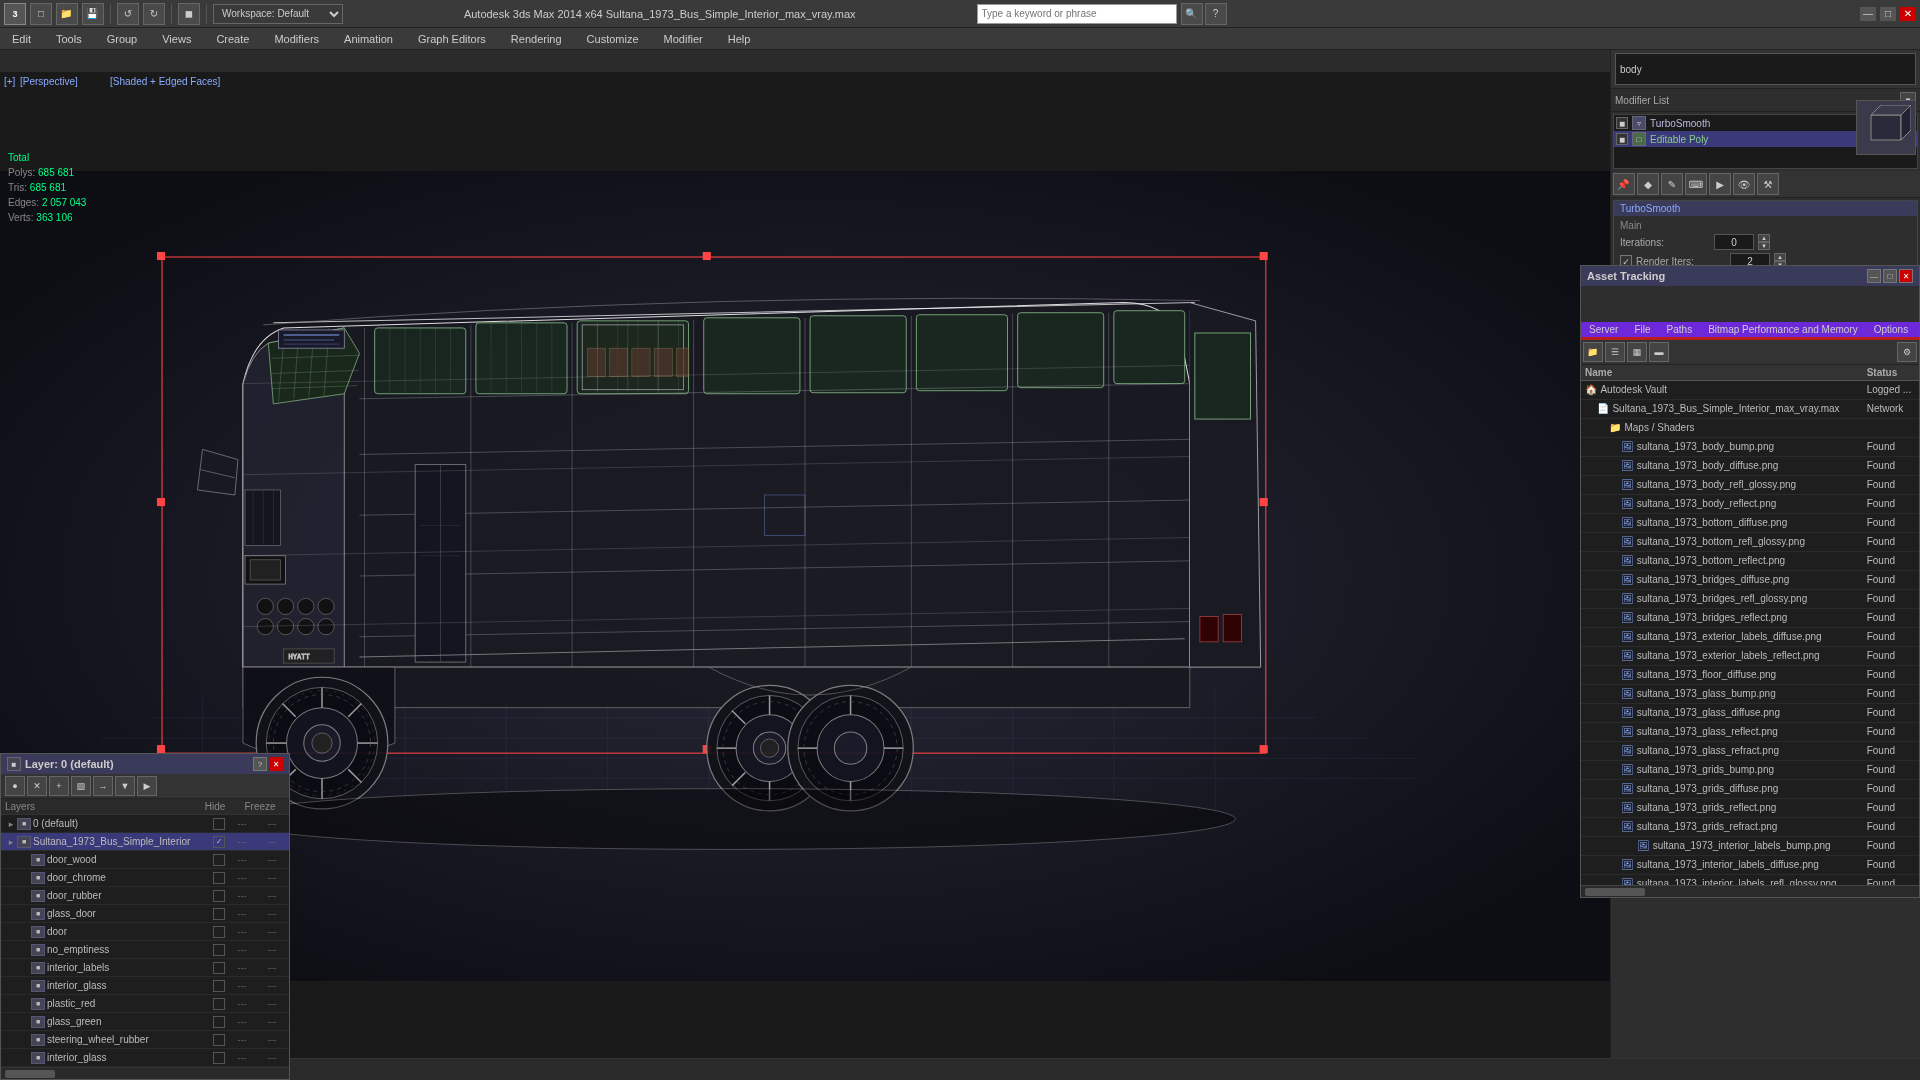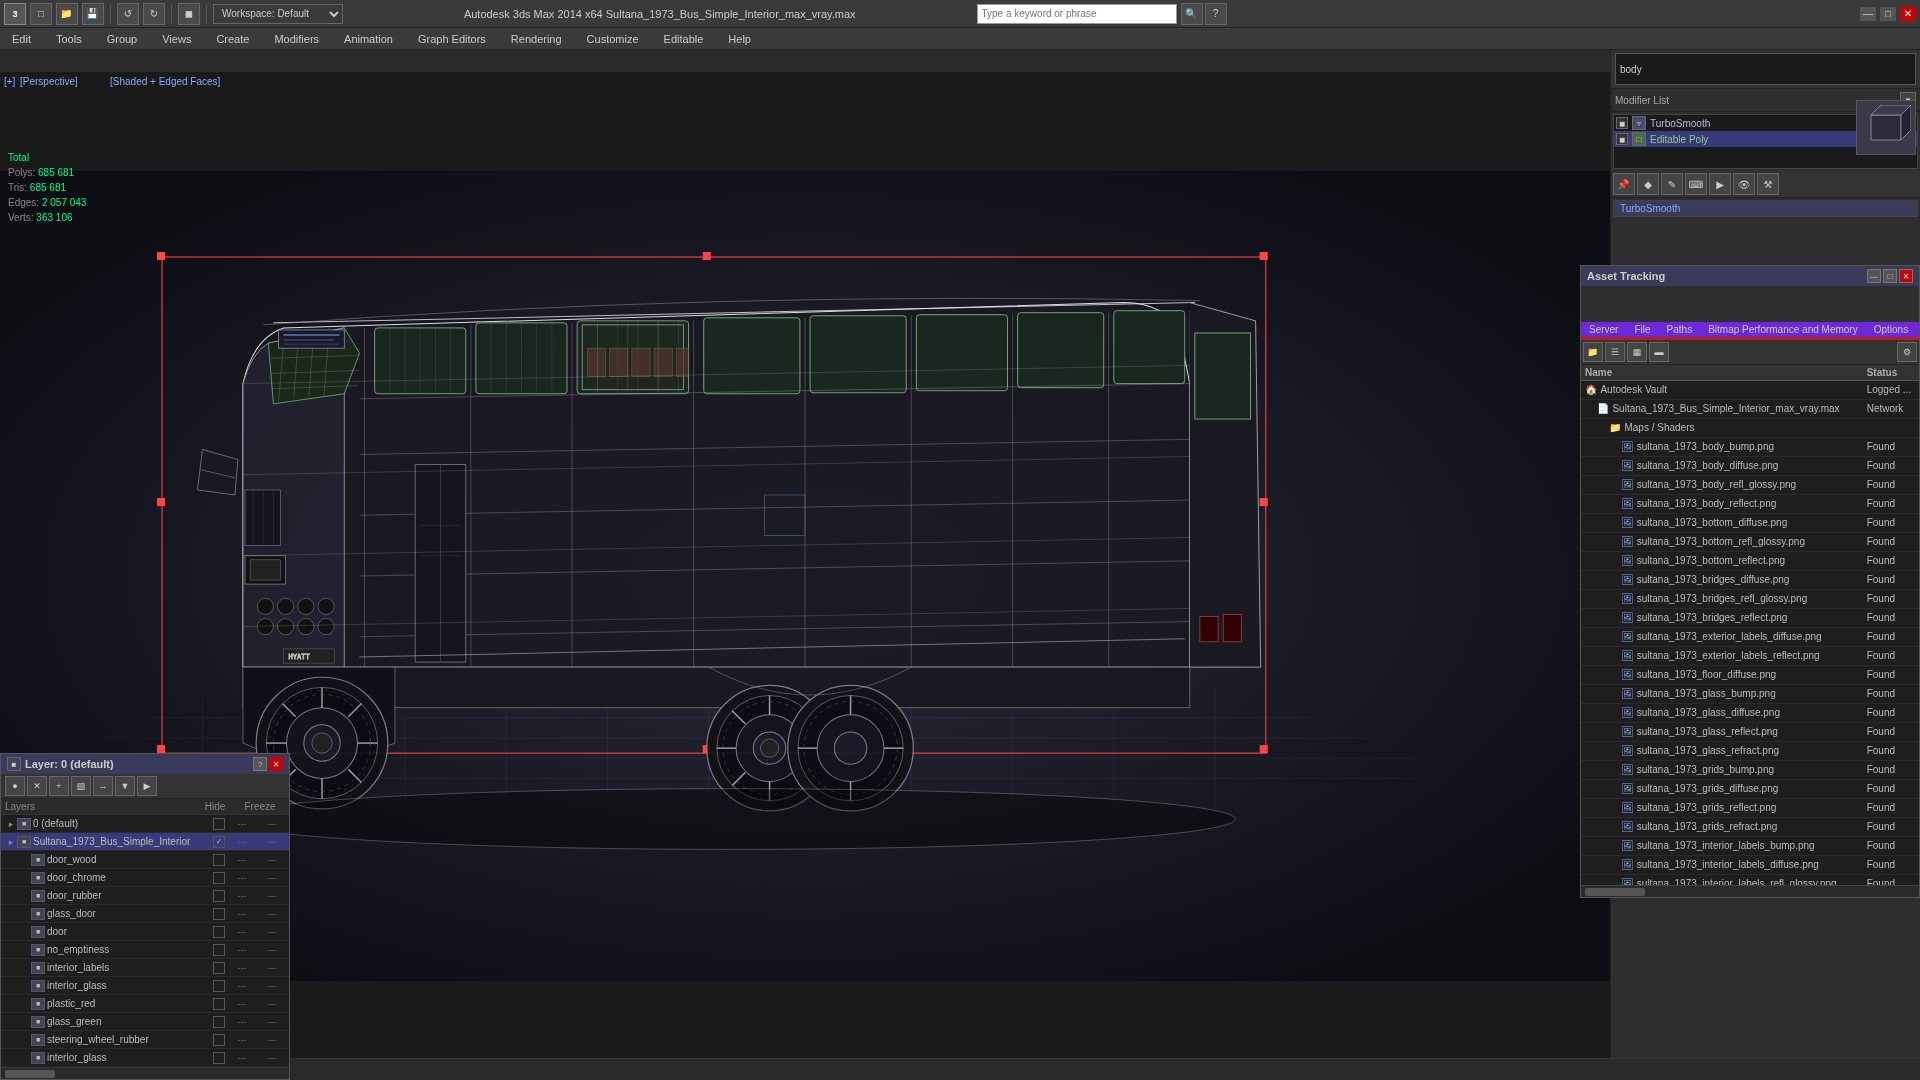--- a/index.html
+++ b/index.html
@@ -144,21 +144,21 @@
   <div class="menu-item">Edit</div>
   <div class="menu-item">Tools</div>
   <div class="menu-item">Group</div>
   <div class="menu-item">Views</div>
   <div class="menu-item">Create</div>
   <div class="menu-item">Modifiers</div>
   <div class="menu-item">Animation</div>
   <div class="menu-item">Graph Editors</div>
   <div class="menu-item">Rendering</div>
   <div class="menu-item">Customize</div>
-  <div class="menu-item">Editable</div>
+  <div class="menu-item">Modifier</div>
   <div class="menu-item">Help</div>
 </div>
 
 <div id="viewport">
 
   <div class="vp-label">[+]</div>
   <div style="position:absolute;top:4px;left:20px;color:#88aaff;font-size:10px;z-index:5;">[Perspective]</div>
   <div class="vp-mode-label" style="left:110px;">[Shaded + Edged Faces]</div>
 
   <div id="stats">
@@ -432,20 +432,40 @@
     <div class="ptool-btn" title="Hierarchy">⌨</div>
     <div class="ptool-btn" title="Motion">▶</div>
     <div class="ptool-btn" title="Display">👁</div>
     <div class="ptool-btn" title="Utilities">⚒</div>
   </div>
 
   <div class="rollout">
     <div class="rollout-header">
       <span>TurboSmooth</span>
     </div>
+    <div class="rollout-content">
+      <div style="font-size:10px;color:#888;margin-bottom:3px;">Main</div>
+      <div class="rollout-row">
+        <span class="rollout-label">Iterations:</span>
+        <input class="rollout-value" type="text" value="0" style="">
+        <div style="display:flex;flex-direction:column;width:12px;">
+          <div style="height:8px;background:#444;border:1px solid #666;display:flex;align-items:center;justify-content:center;font-size:6px;cursor:pointer;">▲</div>
+          <div style="height:8px;background:#444;border:1px solid #666;display:flex;align-items:center;justify-content:center;font-size:6px;cursor:pointer;">▼</div>
+        </div>
+      </div>
+      <div class="rollout-row">
+        <div class="rollout-checkbox checked"></div>
+        <span class="rollout-label">Render Iters:</span>
+        <input class="rollout-value" type="text" value="2" style="">
+        <div style="display:flex;flex-direction:column;width:12px;">
+          <div style="height:8px;background:#444;border:1px solid #666;display:flex;align-items:center;justify-content:center;font-size:6px;cursor:pointer;">▲</div>
+          <div style="height:8px;background:#444;border:1px solid #666;display:flex;align-items:center;justify-content:center;font-size:6px;cursor:pointer;">▼</div>
+        </div>
+      </div>
+    </div>
   </div>
 
   <div style="position:absolute;top:50px;right:4px;">
     <div style="width:60px;height:55px;background:#3a3a4a;border:1px solid #555;display:flex;align-items:center;justify-content:center;">
       <svg width="50" height="45" viewBox="0 0 50 45">
         <polygon points="10,35 40,35 40,10 10,10" fill="#2a2a3a" stroke="#888" stroke-width="1"></polygon>
         <polygon points="10,10 40,10 50,0 20,0" fill="#3a3a4a" stroke="#888" stroke-width="1"></polygon>
         <polygon points="40,10 50,0 50,25 40,35" fill="#222233" stroke="#888" stroke-width="1"></polygon>
       </svg>
     </div>
@@ -575,21 +595,21 @@
           </tr>
           <tr>
             <td style="padding-left: 40px;"><span style="color:#88aaff;margin-right:3px;">🖼</span>sultana_1973_grids_reflect.png</td>
             <td class="status-found">Found</td>
           </tr>
           <tr>
             <td style="padding-left: 40px;"><span style="color:#88aaff;margin-right:3px;">🖼</span>sultana_1973_grids_refract.png</td>
             <td class="status-found">Found</td>
           </tr>
           <tr>
-            <td style="padding-left: 40px;"><span style="color:#88aaff;margin-right:3px;">🖼</span>sultana_1973_interior_labels_bump.png</td>
+            <td style="padding-left: 56px;"><span style="color:#88aaff;margin-right:3px;">🖼</span>sultana_1973_interior_labels_bump.png</td>
             <td class="status-found">Found</td>
           </tr>
           <tr>
             <td style="padding-left: 40px;"><span style="color:#88aaff;margin-right:3px;">🖼</span>sultana_1973_interior_labels_diffuse.png</td>
             <td class="status-found">Found</td>
           </tr>
           <tr>
             <td style="padding-left: 40px;"><span style="color:#88aaff;margin-right:3px;">🖼</span>sultana_1973_interior_labels_refl_glossy.png</td>
             <td class="status-found">Found</td>
           </tr>

